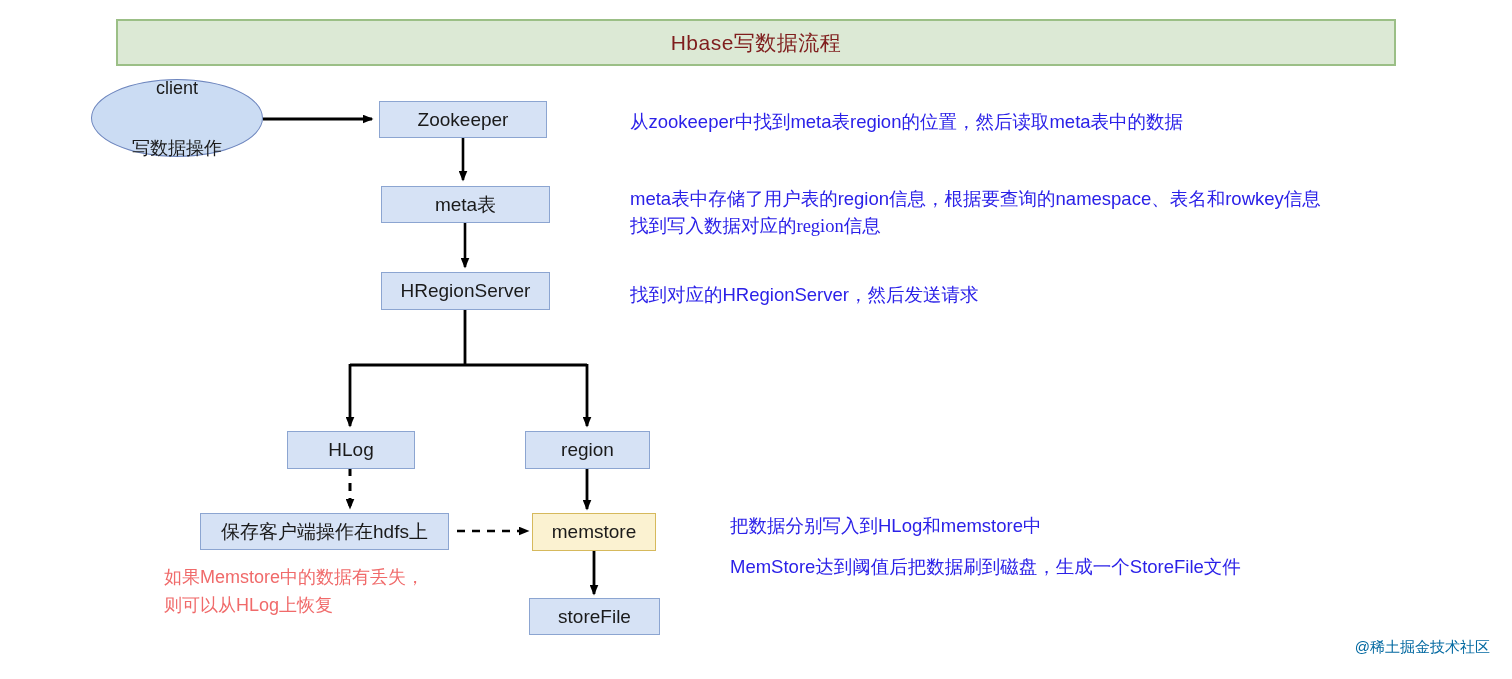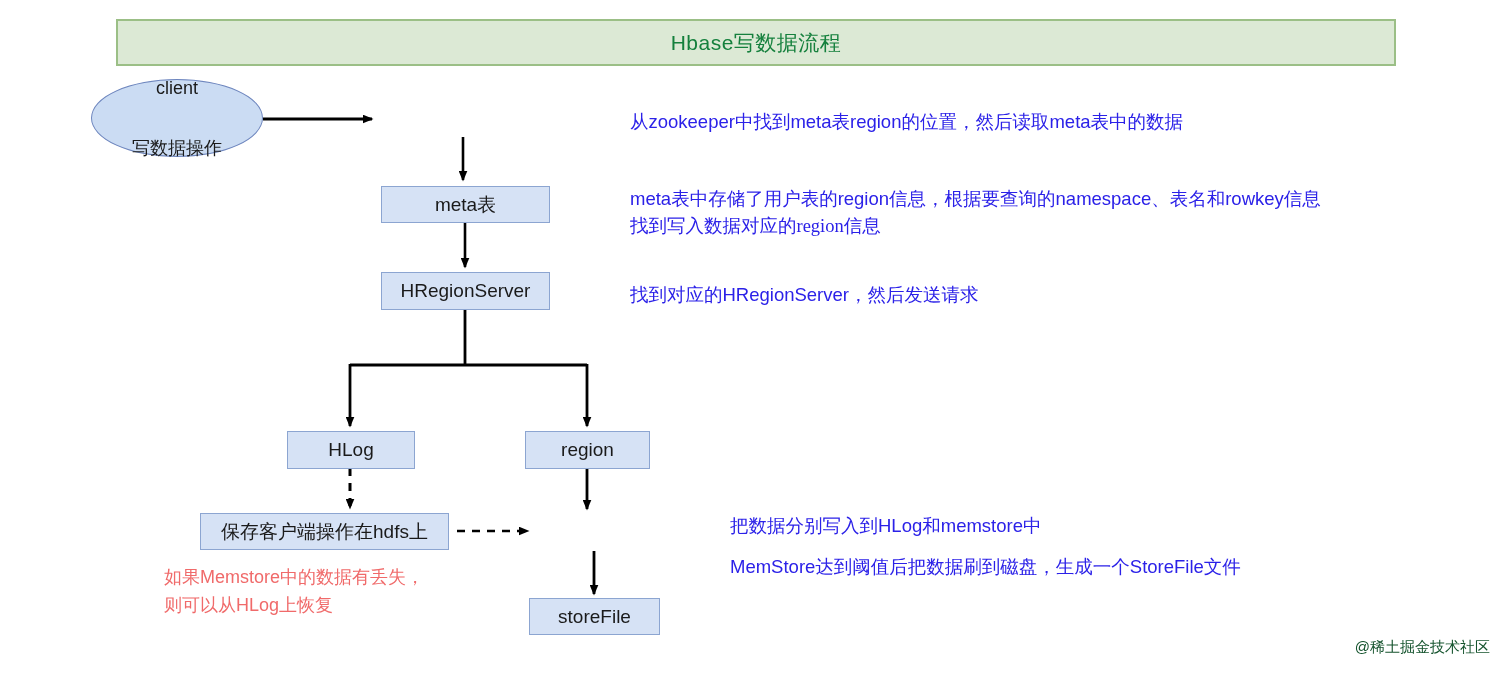--- a/index.html
+++ b/index.html
@@ -33,21 +33,21 @@
     height: 47px;
     background: #DCE9D5;
     border: 2px solid #9BBF86;
     box-sizing: border-box;
     display: flex;
     align-items: center;
     justify-content: center;
   }
   .title-bar .title-text {
     font-size: 21px;
-    color: #15803d;
+    color: #7f1d1d;
     letter-spacing: 0.5px;
   }
 
   .node {
     position: absolute;
     box-sizing: border-box;
     background: #D6E2F5;
     border: 1.5px solid #8CA5D1;
     display: flex;
     align-items: center;
@@ -79,21 +79,21 @@
   .annot.red {
     color: #F06A6A;
     font-size: 18px;
     line-height: 1.5;
   }
 
   .watermark {
     position: absolute;
     right: 22px;
     bottom: 22px;
-    color: #14532d;
+    color: #0369a1;
     font-size: 15px;
     white-space: nowrap;
   }
 </style>
 </head>
 <body>
 
 <div id="canvas">
 
   <div class="title-bar">
@@ -126,20 +126,23 @@
     <line x1="457" y1="531" x2="528" y2="531" stroke="#000000" stroke-width="2.6" stroke-dasharray="8,7" marker-end="url(#arrow)"></line>
 
     <line x1="594" y1="551" x2="594" y2="594" stroke="#000000" stroke-width="2.8" marker-end="url(#arrow)"></line>
   </svg>
 
   <div class="node ellipse-node" style="left:91px; top:79px; width:172px; height:78px;gap:37px;">
     <span>client</span>
     <span>写数据操作</span>
   </div>
 
+  <div class="node" style="left:379px; top:101px; width:168px; height:37px;">
+    <span>Zookeeper</span>
+  </div>
 
   <div class="node" style="left:381px; top:186px; width:169px; height:37px;">
     <span>meta表</span>
   </div>
 
   <div class="node" style="left:381px; top:272px; width:169px; height:38px;">
     <span>HRegionServer</span>
   </div>
 
   <div class="node" style="left:287px; top:431px; width:128px; height:38px;">
@@ -147,20 +150,23 @@
   </div>
 
   <div class="node" style="left:525px; top:431px; width:125px; height:38px;">
     <span>region</span>
   </div>
 
   <div class="node" style="left:200px; top:513px; width:249px; height:37px;">
     <span>保存客户端操作在hdfs上</span>
   </div>
 
+  <div class="node memstore-node" style="left:532px; top:513px; width:124px; height:38px;">
+    <span>memstore</span>
+  </div>
 
   <div class="node" style="left:529px; top:598px; width:131px; height:37px;">
     <span>storeFile</span>
   </div>
 
   <div class="annot" style="left:630px; top:108px;">从zookeeper中找到meta表region的位置，然后读取meta表中的数据</div>
 
   <div class="annot" style="left:630px; top:185px;">meta表中存储了用户表的region信息，根据要查询的namespace、表名和rowkey信息</div>
   <div class="annot" style="left:630px; top:212px;font-family:Liberation Serif, serif;">找到写入数据对应的region信息</div>
 

